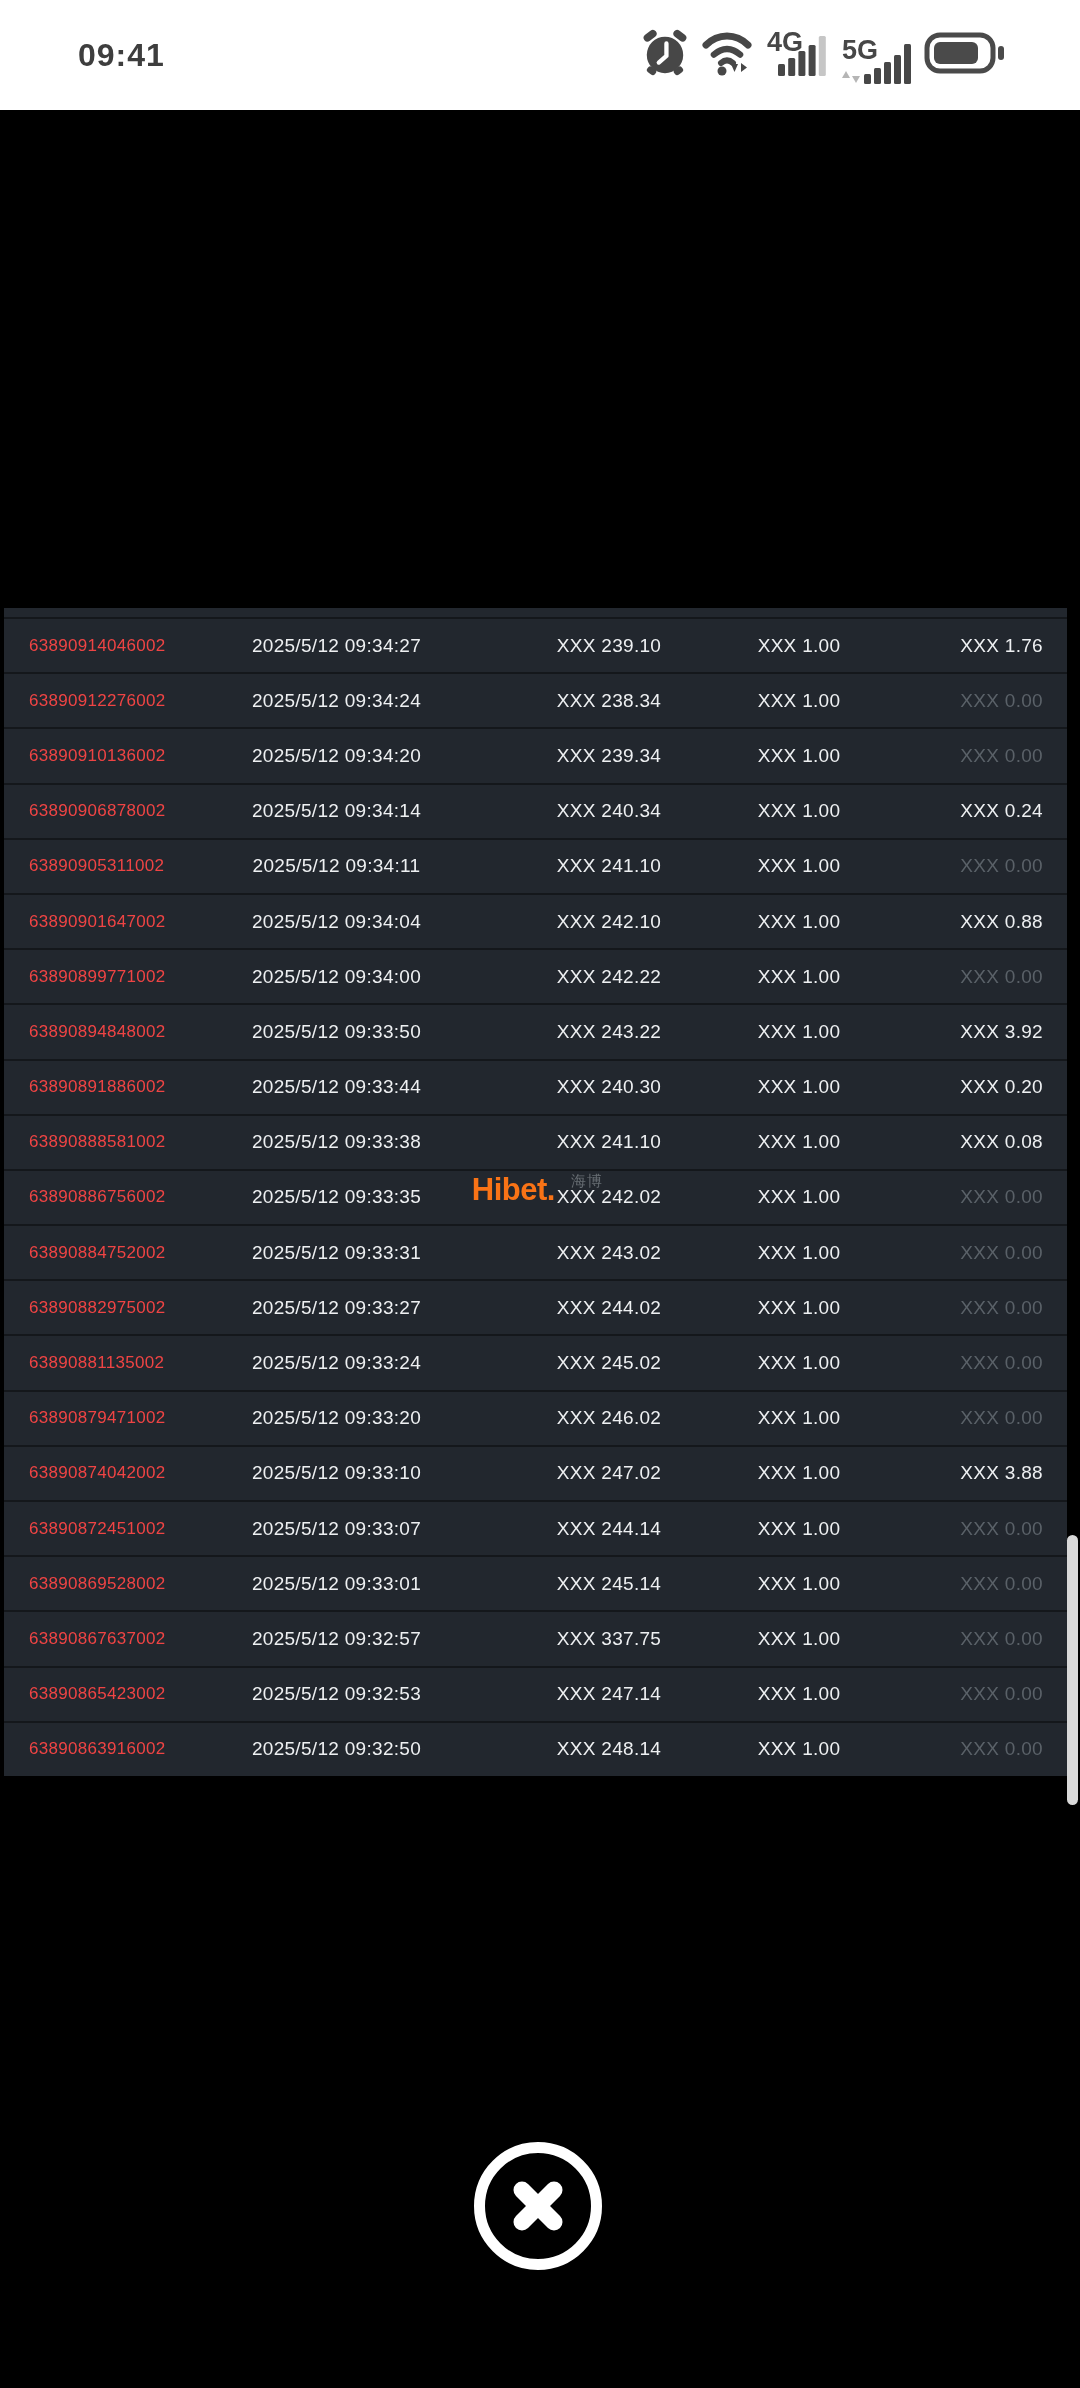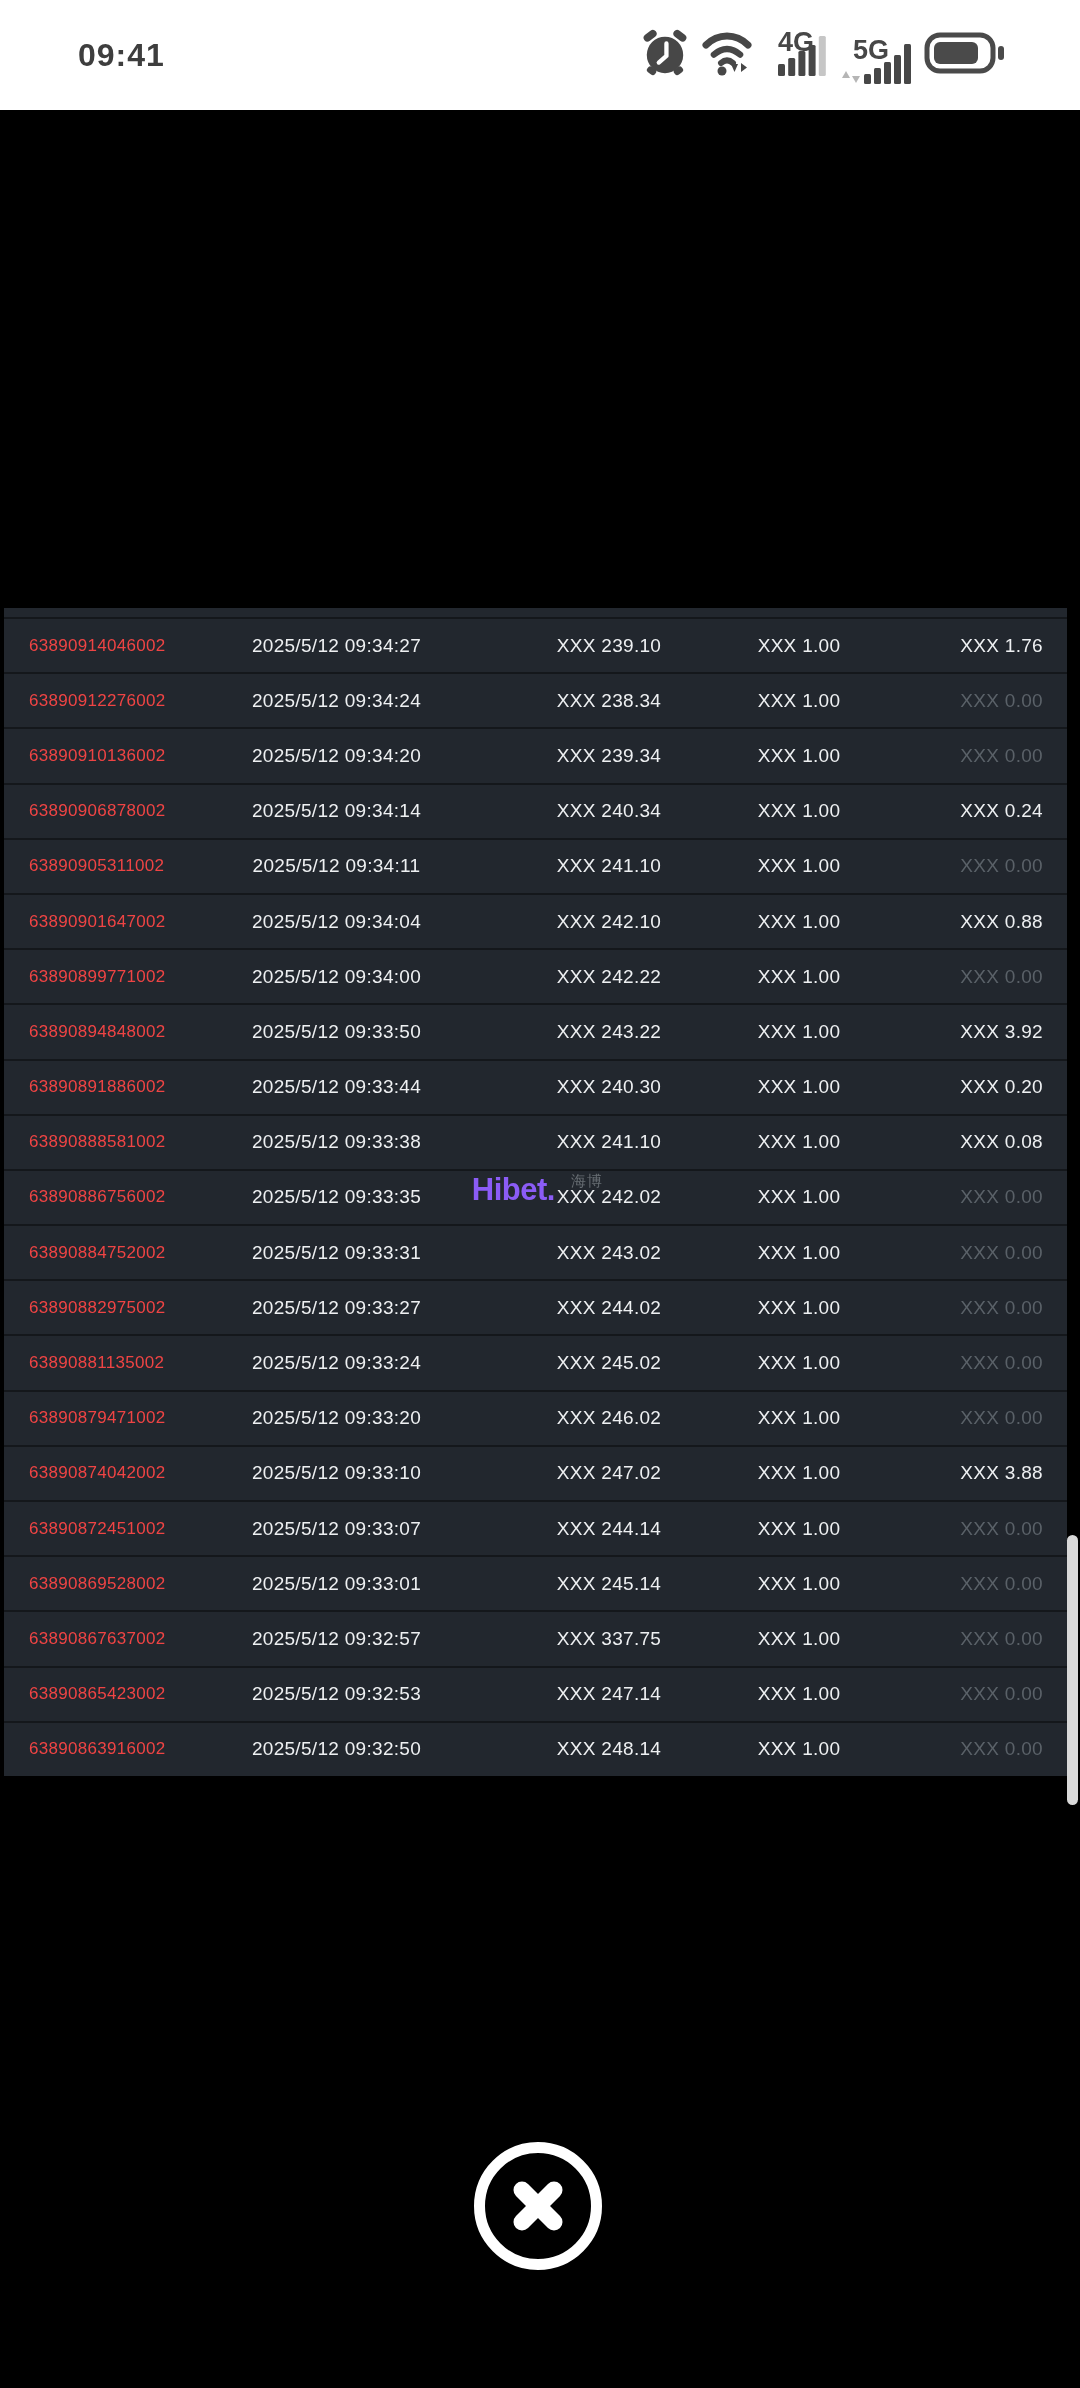--- a/index.html
+++ b/index.html
@@ -11,21 +11,21 @@
   
   .status-bar{
     position:absolute;top:0;left:0;width:1080px;height:110px;background:#ffffff;
     display:flex;align-items:center;justify-content:space-between;
     padding:0 74px 0 78px;box-sizing:border-box;
   }
   .sb-time{font-size:32px;font-weight:600;color:#3e3e3e;letter-spacing:1px;}
   .sb-icons{display:flex;align-items:center;gap:13px;}
   .net-cluster{position:relative;height:46px;}
   .net-cluster .net-label{
-    position:absolute;top:-3px;left:12px;font-size:27px;font-weight:700;color:#474747;line-height:1;
+    position:absolute;top:-3px;left:1px;font-size:27px;font-weight:700;color:#474747;line-height:1;
   }
   .net-cluster svg{position:absolute;bottom:2px;right:0;display:block;}
   .net-cluster .net-arrows{left:1px;right:auto;}
   .c4g{width:62px;} .c5g{width:70px;margin-top:16px;}
 
   
   .data-table{
     position:absolute;top:608px;left:4px;width:1063px;
   }
   .row-sliver{height:9px;background:#22272e;}
@@ -38,21 +38,21 @@
   .cell.c-id{font-size:17px;color:#ef4444;padding-left:25px;text-align:left;}
   .cell.c-time,.cell.c-price,.cell.c-qty{text-align:center;}
   .cell.c-res{text-align:right;padding-right:24px;}
   .cell.c-res.dim{color:#5a6168;}
 
   
   .watermark{
     position:absolute;top:1174px;left:540px;transform:translateX(-52%);
     z-index:5;display:flex;align-items:flex-start;pointer-events:none;white-space:nowrap;
   }
-  .wm-brand{font-size:31px;font-weight:800;color:#8b5cf6;letter-spacing:-.5px;line-height:1;}
+  .wm-brand{font-size:31px;font-weight:800;color:#f97316;letter-spacing:-.5px;line-height:1;}
   .wm-cjk{font-size:15px;color:#666c72;margin:-2px 0 0 16px;letter-spacing:1px;}
 
   
   .scrollbar-thumb{
     position:absolute;left:1067px;top:1535px;width:11px;height:270px;
     background:#d9d9d9;border-radius:6px;z-index:20;
   }
 
   
   .close-btn{

